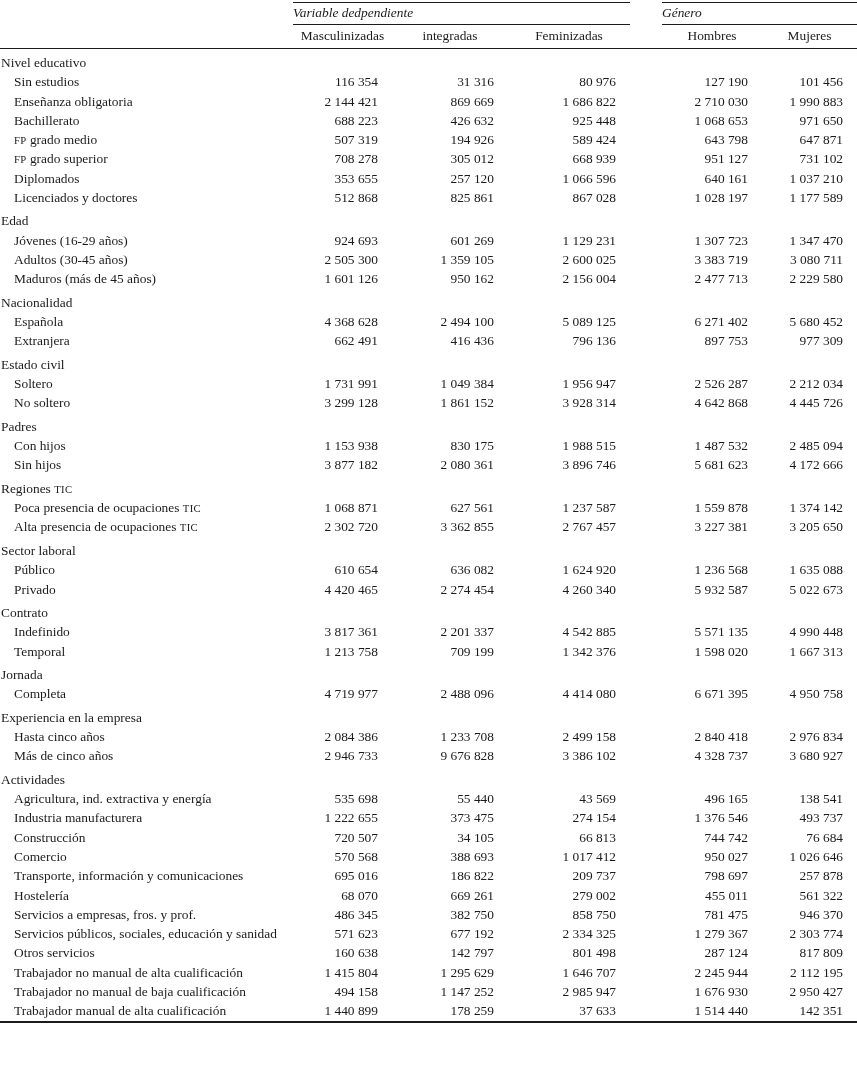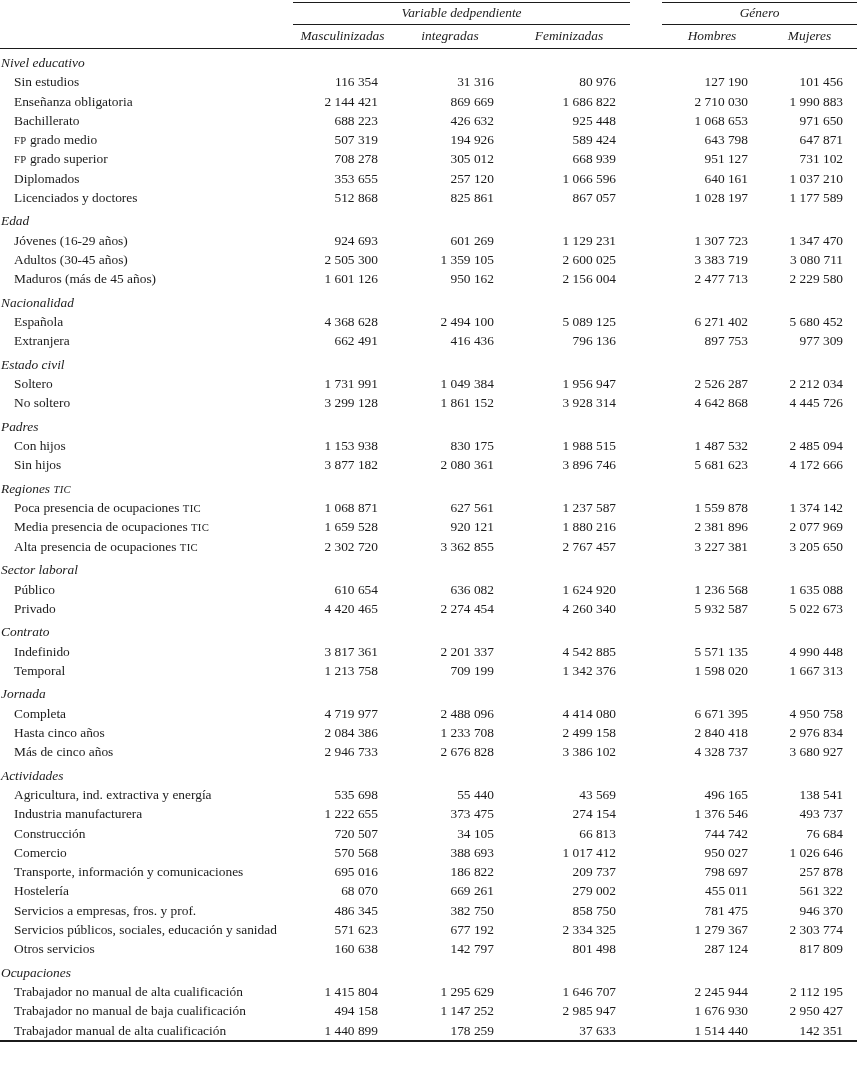--- a/index.html
+++ b/index.html
@@ -20,48 +20,46 @@
     width:857px;
     border-collapse:collapse;
     table-layout:fixed;
     font-size:13.4px;
     border-bottom:2.5px solid #1b1b1b;
   }
   th { font-weight:normal; }
   
   tr.grouprow th.grp {
     font-style:italic;
-    text-align:center;
+    text-align:left;
     border-top:1px solid #1b1b1b;
     border-bottom:1px solid #1b1b1b;
     padding:2px 0 3px 0;
   }
   tr.grouprow th.blank { border:none; }
   
   tr.colrow th {
-    font-style:italic;
     text-align:center;
     padding:3px 0 4px 0;
     border-bottom:1px solid #1b1b1b;
     margin-left:16px;
   }
   td { padding:0.8px 0; line-height:1.32; vertical-align:baseline; }
   td.num {
     text-align:right;
     padding-right:14px;
     white-space:nowrap;
     font-variant-numeric: oldstyle-nums;
   }
   td.lbl {
     padding-left:14px;
     white-space:nowrap;
     overflow:hidden;
   }
   tr.section td {
-    font-style:italic;
     padding-top:5px;
     padding-left:1px;
     white-space:nowrap;
   }
   .sc { font-size:0.80em; letter-spacing:0.03em; }
 </style>
 </head>
 <body>
 
 <div class="page">
@@ -147,21 +145,21 @@
           <td class="num">257 120</td>
           <td class="num">1 066 596</td>
           <td></td>
           <td class="num">640 161</td>
           <td class="num">1 037 210</td>
         </tr>
         <tr>
           <td class="lbl">Licenciados y doctores</td>
           <td class="num">512 868</td>
           <td class="num">825 861</td>
-          <td class="num">867 057</td>
+          <td class="num">867 028</td>
           <td></td>
           <td class="num">1 028 197</td>
           <td class="num">1 177 589</td>
         </tr>
         <tr class="section">
           <td colspan="7">Edad</td>
         </tr>
         <tr>
           <td class="lbl">Jóvenes (16-29 años)</td>
           <td class="num">924 693</td>
@@ -258,29 +256,20 @@
         <tr>
           <td class="lbl">Poca presencia de ocupaciones <span class="sc">TIC</span></td>
           <td class="num">1 068 871</td>
           <td class="num">627 561</td>
           <td class="num">1 237 587</td>
           <td></td>
           <td class="num">1 559 878</td>
           <td class="num">1 374 142</td>
         </tr>
         <tr>
-          <td class="lbl">Media presencia de ocupaciones <span class="sc">TIC</span></td>
-          <td class="num">1 659 528</td>
-          <td class="num">920 121</td>
-          <td class="num">1 880 216</td>
-          <td></td>
-          <td class="num">2 381 896</td>
-          <td class="num">2 077 969</td>
-        </tr>
-        <tr>
           <td class="lbl">Alta presencia de ocupaciones <span class="sc">TIC</span></td>
           <td class="num">2 302 720</td>
           <td class="num">3 362 855</td>
           <td class="num">2 767 457</td>
           <td></td>
           <td class="num">3 227 381</td>
           <td class="num">3 205 650</td>
         </tr>
         <tr class="section">
           <td colspan="7">Sector laboral</td>
@@ -329,33 +318,36 @@
         </tr>
         <tr>
           <td class="lbl">Completa</td>
           <td class="num">4 719 977</td>
           <td class="num">2 488 096</td>
           <td class="num">4 414 080</td>
           <td></td>
           <td class="num">6 671 395</td>
           <td class="num">4 950 758</td>
         </tr>
+        <tr class="section">
+          <td colspan="7">Experiencia en la empresa</td>
+        </tr>
         <tr>
           <td class="lbl">Hasta cinco años</td>
           <td class="num">2 084 386</td>
           <td class="num">1 233 708</td>
           <td class="num">2 499 158</td>
           <td></td>
           <td class="num">2 840 418</td>
           <td class="num">2 976 834</td>
         </tr>
         <tr>
           <td class="lbl">Más de cinco años</td>
           <td class="num">2 946 733</td>
-          <td class="num">2 676 828</td>
+          <td class="num">9 676 828</td>
           <td class="num">3 386 102</td>
           <td></td>
           <td class="num">4 328 737</td>
           <td class="num">3 680 927</td>
         </tr>
         <tr class="section">
           <td colspan="7">Actividades</td>
         </tr>
         <tr>
           <td class="lbl">Agricultura, ind. extractiva y energía</td>
@@ -430,23 +422,20 @@
           <td class="num">2 303 774</td>
         </tr>
         <tr>
           <td class="lbl">Otros servicios</td>
           <td class="num">160 638</td>
           <td class="num">142 797</td>
           <td class="num">801 498</td>
           <td></td>
           <td class="num">287 124</td>
           <td class="num">817 809</td>
-        </tr>
-        <tr class="section">
-          <td colspan="7">Ocupaciones</td>
         </tr>
         <tr>
           <td class="lbl">Trabajador no manual de alta cualificación</td>
           <td class="num">1 415 804</td>
           <td class="num">1 295 629</td>
           <td class="num">1 646 707</td>
           <td></td>
           <td class="num">2 245 944</td>
           <td class="num">2 112 195</td>
         </tr>

